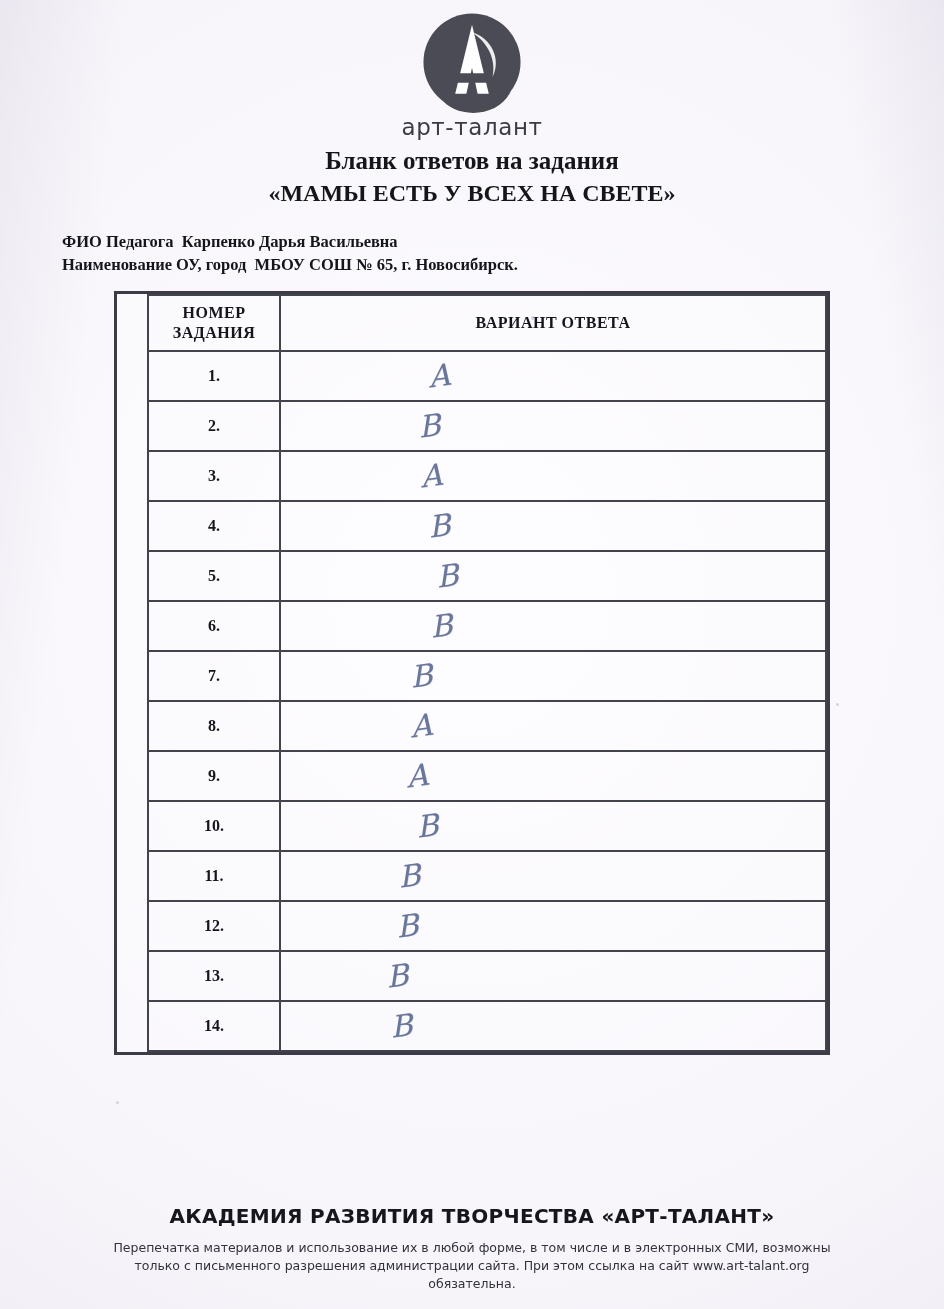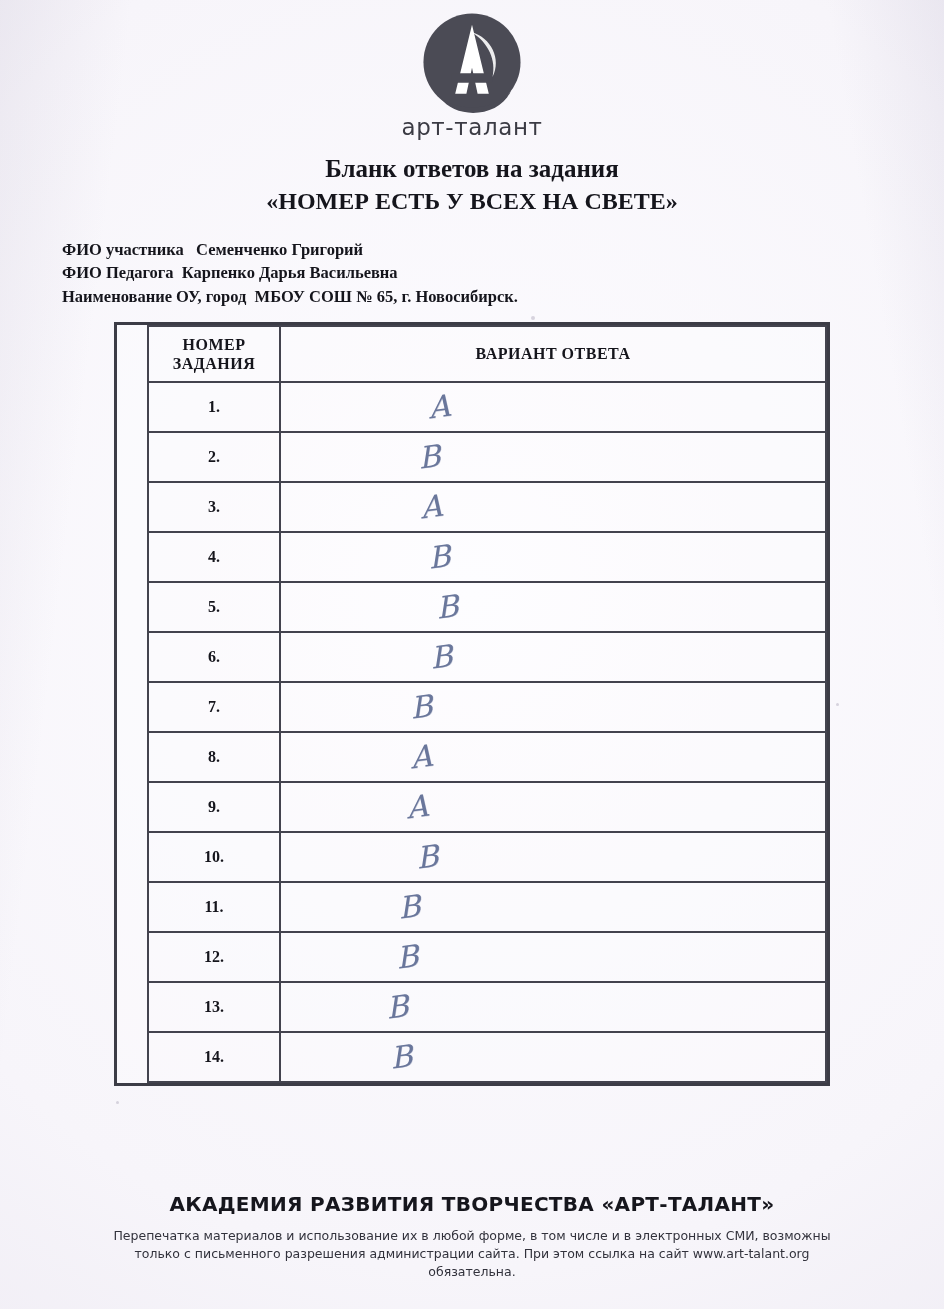--- a/index.html
+++ b/index.html
@@ -54,21 +54,21 @@
     font-family: "DejaVu Sans", sans-serif;
     font-size: 23px;
     letter-spacing: 0.6px;
     color: #3b3b44;
     margin-top: -6px;
   }
 
   
   .title-block {
     text-align: center;
-    margin-top: 14px;
+    margin-top: 6px;
   }
   .title-line {
     font-family: "Liberation Serif", serif;
     font-weight: bold;
     font-size: 25px;
     line-height: 1.20;
     color: #15151c;
   }
   .title-quote {
     font-family: "Liberation Serif", serif;
@@ -145,21 +145,21 @@
     text-shadow: 0.5px 0.5px 0 rgba(74,90,134,0.35);
     pointer-events: none;
     user-select: none;
   }
 
   
   .footer {
     position: absolute;
     left: 0;
     right: 0;
-    bottom: 28px;
+    bottom: 16px;
     text-align: center;
     z-index: 3;
   }
   .footer-title {
     font-family: "DejaVu Sans", sans-serif;
     font-weight: bold;
     font-size: 20px;
     letter-spacing: 0.3px;
     color: #16161d;
   }
@@ -196,28 +196,24 @@
       <path d="M60 18 L42 92 L54 92 L60 64 L66 92 L78 92 Z" fill="#ffffff"></path>
       <path d="M38 70 L82 70 L82 80 L38 80 Z" fill="#4b4b55"></path>
       <path d="M26 96 C46 112 86 110 102 88 C90 118 42 120 26 96 Z" fill="#4b4b55"></path>
       <path d="M60 26 C78 38 86 56 82 74 C92 54 80 32 60 26 Z" fill="#ffffff" opacity="0.9"></path>
     </svg>
     <div class="brand">арт-талант</div>
   </div>
 
   <div class="title-block">
     <div class="title-line">Бланк ответов на задания</div>
-    <div class="title-quote">«НОМЕР ЕСТЬ У ВСЕХ НА СВЕТЕ»</div>
+    <div class="title-quote">«МАМЫ ЕСТЬ У ВСЕХ НА СВЕТЕ»</div>
   </div>
 
   <div class="info">
-    <div class="row">
-      <span>ФИО участника</span>
-      &nbsp;&nbsp;<span>Семенченко Григорий</span>
-    </div>
     <div class="row">
       <span>ФИО Педагога</span>
       <span>&nbsp;</span><span>Карпенко Дарья Васильевна</span>
     </div>
     <div class="row">
       <span>Наименование ОУ, город</span>
       <span>&nbsp;</span><span>МБОУ СОШ № 65, г. Новосибирск.</span>
     </div>
   </div>
 

